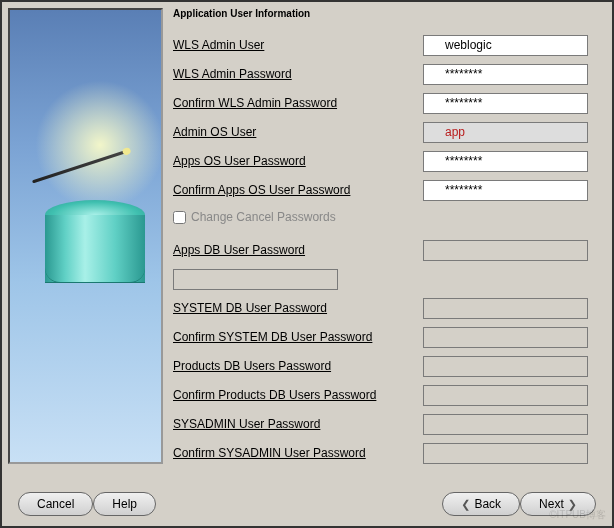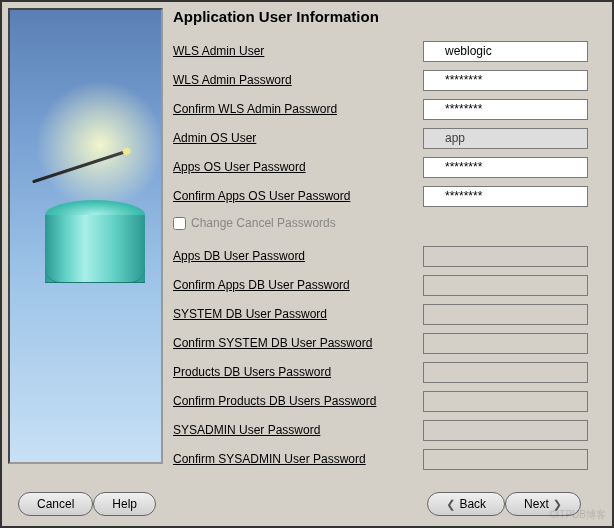--- a/index.html
+++ b/index.html
@@ -8,30 +8,30 @@
 .content { display: flex; padding: 6px; height: 470px; }
 .sidebar { width: 155px; height: 456px; background: linear-gradient(180deg, #5a7fb5 0%, #7ba3d4 30%, #9ec5e8 60%, #c8e0f5 100%); border: 2px inset #999; position: relative; overflow: hidden; }
 .glow { position: absolute; width: 130px; height: 130px; background: radial-gradient(circle, rgba(255,255,200,0.9) 0%, rgba(255,255,200,0.4) 40%, transparent 70%); top: 70px; left: 25px; }
 .wand { position: absolute; width: 100px; height: 3px; background: linear-gradient(90deg, #222 0%, #444 100%); top: 155px; left: 20px; transform: rotate(-18deg); border-radius: 2px; }
 .wand::after { content: ''; position: absolute; right: -3px; top: -2px; width: 8px; height: 7px; background: #f0e890; border-radius: 50%; }
 .cylinder { position: absolute; top: 190px; left: 35px; width: 100px; }
 .cyl-top { width: 100px; height: 30px; background: radial-gradient(ellipse at center, #a8f0e8 0%, #40c0b0 60%, #2a9890 100%); border-radius: 50%; }
 .cyl-body { width: 100px; height: 30px; background: linear-gradient(90deg, #2a9890 0%, #60d0c5 20%, #a8f0e8 40%, #60d0c5 70%, #2a9890 100%); margin-top: -15px; border-bottom: 1px solid #1a7870; }
 .cyl-band { width: 100px; height: 4px; background: linear-gradient(90deg, #555 0%, #ccc 50%, #555 100%); }
 .main { flex: 1; padding: 0 10px; }
-.title { font-weight: bold; font-size: 15px; margin-bottom: 12px; }
+.title { font-weight: bold; font-size: 10px; margin-bottom: 12px; }
 .row { display: flex; align-items: center; height: 28px; margin-bottom: 1px; }
 .label { width: 250px; font-size: 12px; text-decoration: underline; }
 .field { flex: 1; }
 input[type=text], input[type=password] { width: 165px; height: 21px; padding: 2px 21px; font-size: 12px; border: 1px solid #7a7a7a; background: #fff; font-family: Arial; }
-input[disabled] { background: #ddd; color: #404040; }
+input[disabled] { background: #ddd; color: #b91c1c; }
 input.locked { background: #d4d0c8; }
 .chk-row { display: flex; align-items: center; margin: 6px 0 12px 0; color: #888; }
 .chk-row input { margin-right: 5px; }
-.footer { position: absolute; bottom: 10px; left: 0; right: 15px; display: flex; padding: 0 16px; align-items: center; }
+.footer { position: absolute; bottom: 10px; left: 0; right: 0; display: flex; padding: 0 16px; align-items: center; }
 .btn { height: 24px; padding: 0 18px; border: 1px solid #666; border-radius: 12px; background: linear-gradient(#f0f0f0, #d0d0d0); font-size: 12px; cursor: pointer; display: inline-flex; align-items: center; gap: 4px; }
 .btn + .btn { }
 .spacer { flex: 1; }
 .arrow { font-size: 11px; color: #555; }
 .watermark { position: absolute; bottom: 4px; right: 6px; font-size: 10px; color: rgba(0,0,0,0.15); }
 </style>
 </head>
 <body>
 
 <div class="window">
@@ -80,21 +80,20 @@
       <div class="chk-row">
         <input type="checkbox" style="">
         <span>Change Cancel Passwords</span>
       </div>
 
       <div class="row">
           <div class="label">Apps DB User Password</div>
           <div class="field"><input type="password" class="locked" disabled="" style=""></div>
         </div>
       <div class="row">
-          <div class="label">Confirm Apps DB User Password</div>
           <div class="field"><input type="password" class="locked" disabled="" style=""></div>
         </div>
       <div class="row">
           <div class="label">SYSTEM DB User Password</div>
           <div class="field"><input type="password" class="locked" disabled="" style=""></div>
         </div>
       <div class="row">
           <div class="label">Confirm SYSTEM DB User Password</div>
           <div class="field"><input type="password" class="locked" disabled="" style=""></div>
         </div>

